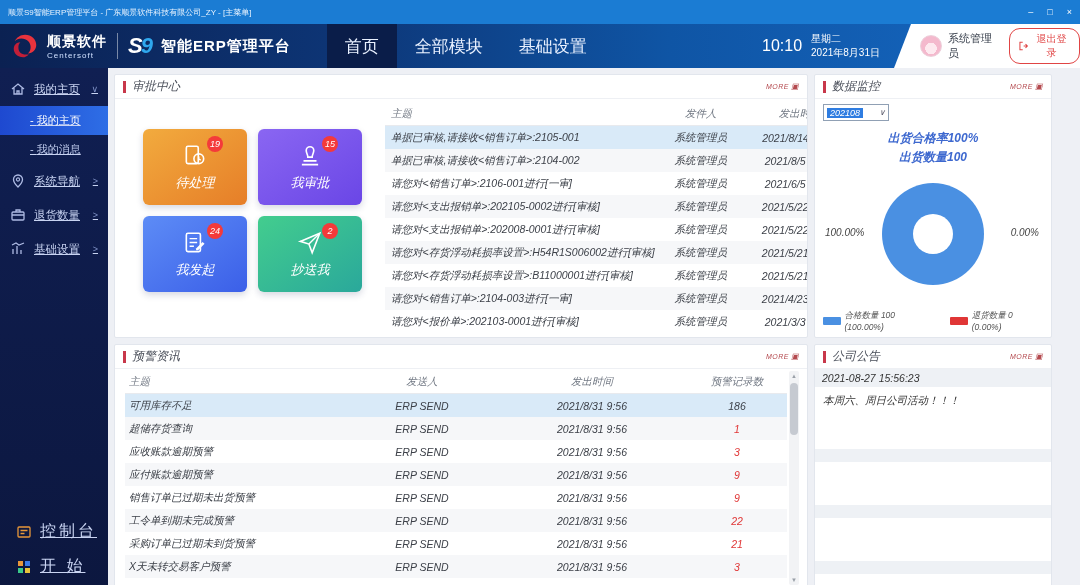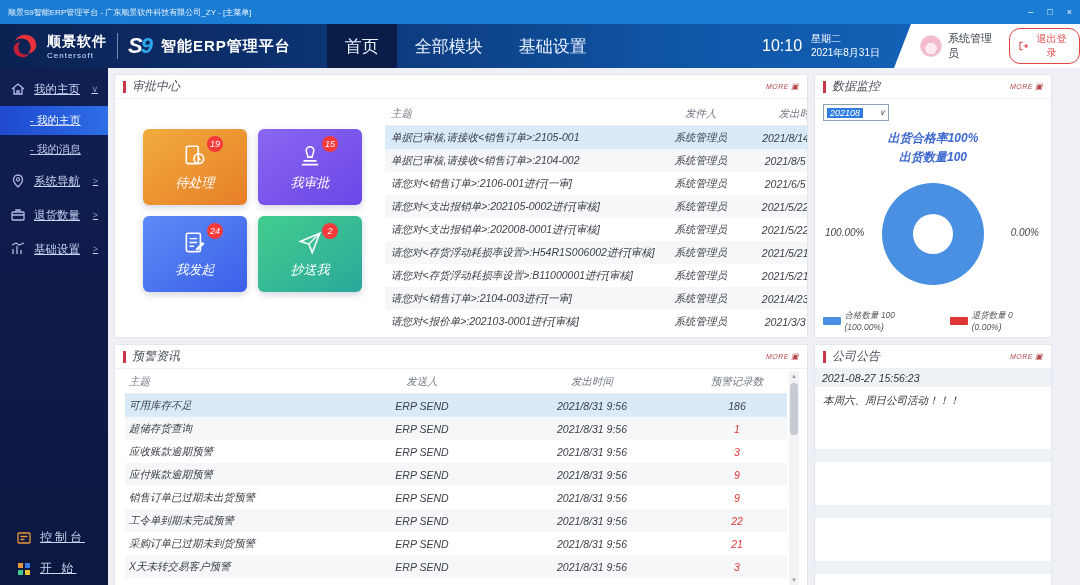--- a/index.html
+++ b/index.html
@@ -35,21 +35,21 @@
 
   
   .app-body { display:flex; height:528px; }
   .sidebar { width:108px; background:linear-gradient(180deg,#101f52 0%,#0c173f 100%); color:#c9d4f2; display:flex; flex-direction:column; padding-top:4px;text-decoration:underline; }
   .side-item { display:flex; align-items:center; gap:8px; padding:9px 10px; font-size:11.5px; cursor:pointer; }
   .side-item .chev { margin-left:auto; font-size:9px; color:#8093c8; }
   .side-sub { padding:7px 0 7px 30px; font-size:11px; color:#c3cff0; cursor:pointer; }
   .side-sub::before { content:"- "; }
   .side-sub.active { background:linear-gradient(90deg,#1e49d0,#2e6ee6); color:#fff; }
   .side-bottom { margin-top:auto; padding-bottom:12px; }
-  .side-bottom .side-item { padding:7px 10px 7px 16px; letter-spacing:3px; font-size:12px; }
+  .side-bottom .side-item { padding:7px 10px 7px 16px; letter-spacing:3px; font-size:16px; }
   .icon16 { width:16px; height:16px; flex:0 0 auto; }
 
   
   .main { flex:1; padding:6px; display:grid; grid-template-columns:694px 238px; grid-template-rows:264px 246px; gap:6px;font-style:italic; }
   .panel { background:#fff; border:1px solid #e2e6ed; border-radius:2px; display:flex; flex-direction:column; overflow:hidden; }
   .panel-head { height:24px; flex:0 0 auto; display:flex; align-items:center; padding:0 8px; border-bottom:1px solid #eef0f4; }
   .pbar { width:3px; height:12px; background:#c8374a; margin-right:6px; }
   .ptitle { font-size:12px; color:#4a4f5a; }
   .more { margin-left:auto; display:flex; align-items:center; gap:2px; color:#b4494e; font-size:7px; letter-spacing:.5px; cursor:pointer; }
   .more .more-box { font-size:8px; line-height:1; }

